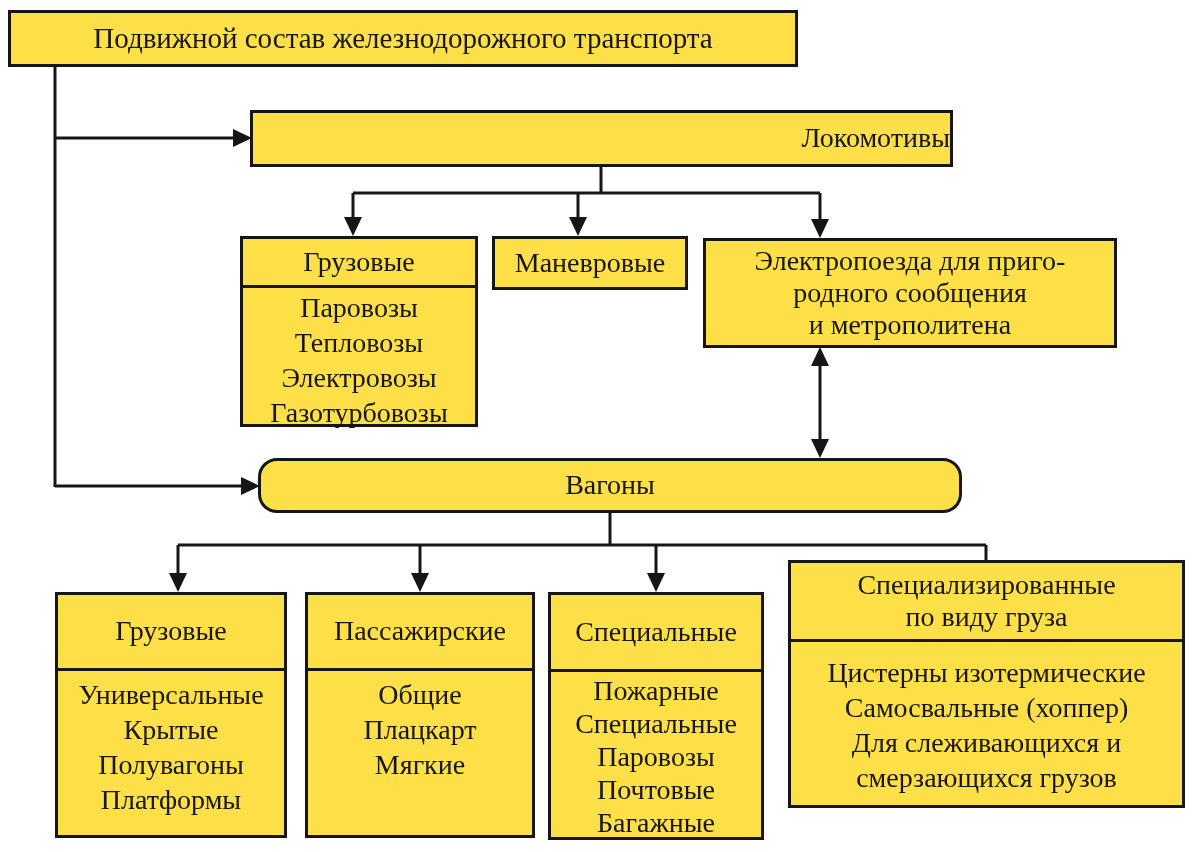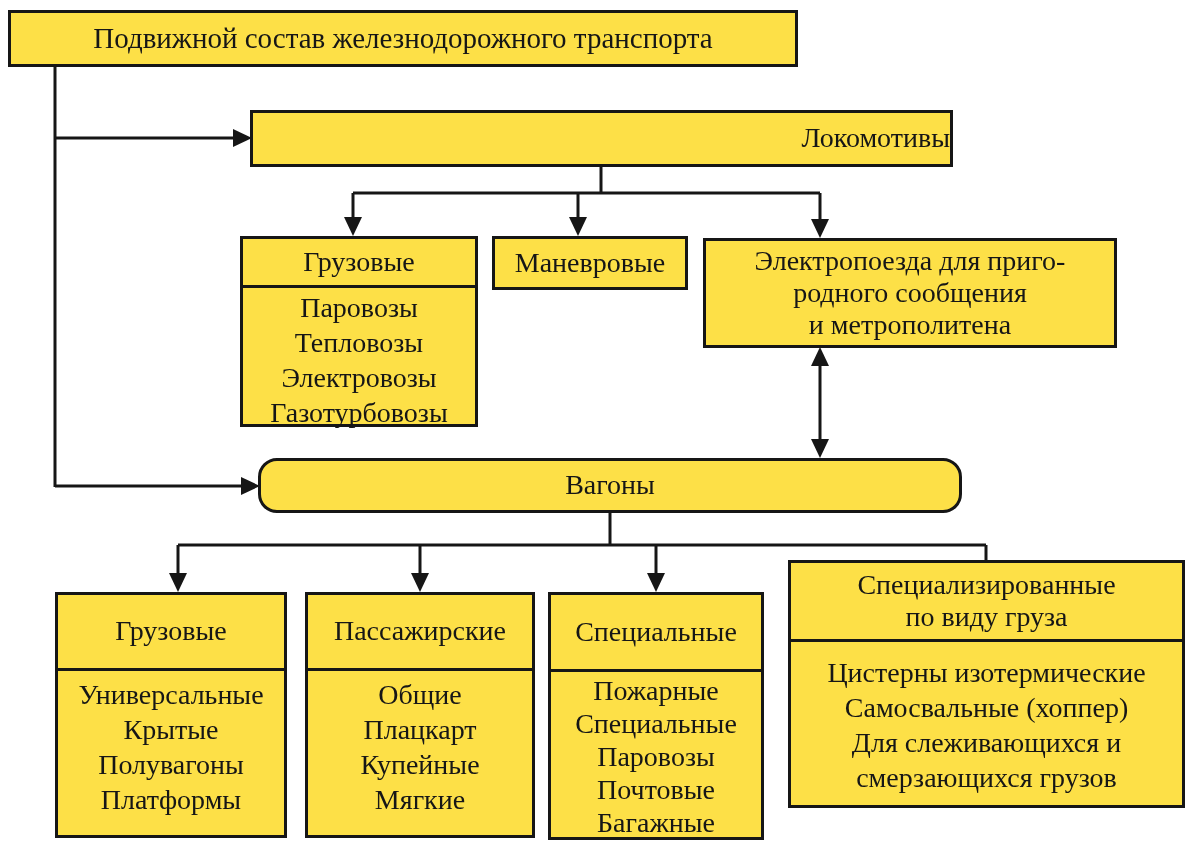--- a/index.html
+++ b/index.html
@@ -130,21 +130,20 @@
     </div>
   </div>
 
   <div class="box" style="left:305px;top:592px;width:230px;height:246px;">
     <div class="head" style="height:76px;">
       <span>Пассажирские</span>
     </div>
     <div class="list" style="padding-top:6px;">
       <div class="li">Общие</div>
       <div class="li">Плацкарт</div>
-      <div class="li">Купейные</div>
       <div class="li">Мягкие</div>
     </div>
   </div>
 
   <div class="box" style="left:548px;top:592px;width:216px;height:248px;">
     <div class="head" style="height:77px;">
       <span>Специальные</span>
     </div>
     <div class="list tight" style="padding-top:2px;">
       <div class="li">Пожарные</div>

